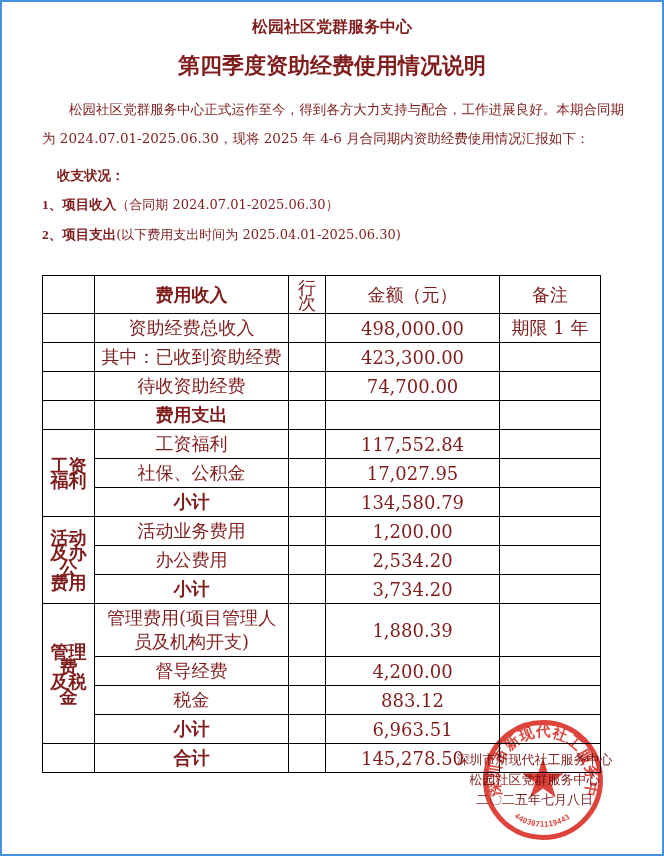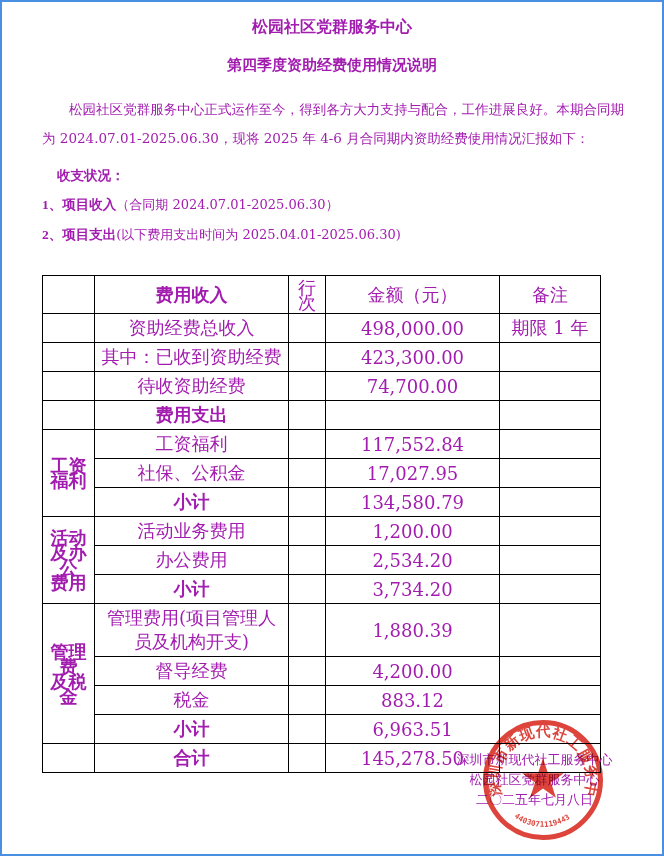--- a/index.html
+++ b/index.html
@@ -5,33 +5,33 @@
   * { margin: 0; padding: 0; box-sizing: border-box; }
   html, body { background: #fff; }
   .page {
     position: relative;
     width: 664px;
     height: 856px;
     background: #ffffff;
     border: 2px solid #4a90e2;
     overflow: hidden;
     font-family: "DejaVu Serif", "Liberation Serif", serif;
-    color: #a21caf;
+    color: #7f1d1d;
   }
   .title {
     margin-top: 15px;
     text-align: center;
     font-size: 16px;
     font-weight: bold;
     line-height: 20px;
   }
   .subtitle {
     margin-top: 18px;
     text-align: center;
-    font-size: 15px;
+    font-size: 22px;
     font-weight: bold;
     line-height: 20px;
   }
   .intro {
     margin: 20px 38px 0 40px;
     font-size: 13.5px;
     line-height: 29px;
     text-indent: 2em;
     text-align: justify;
   }

